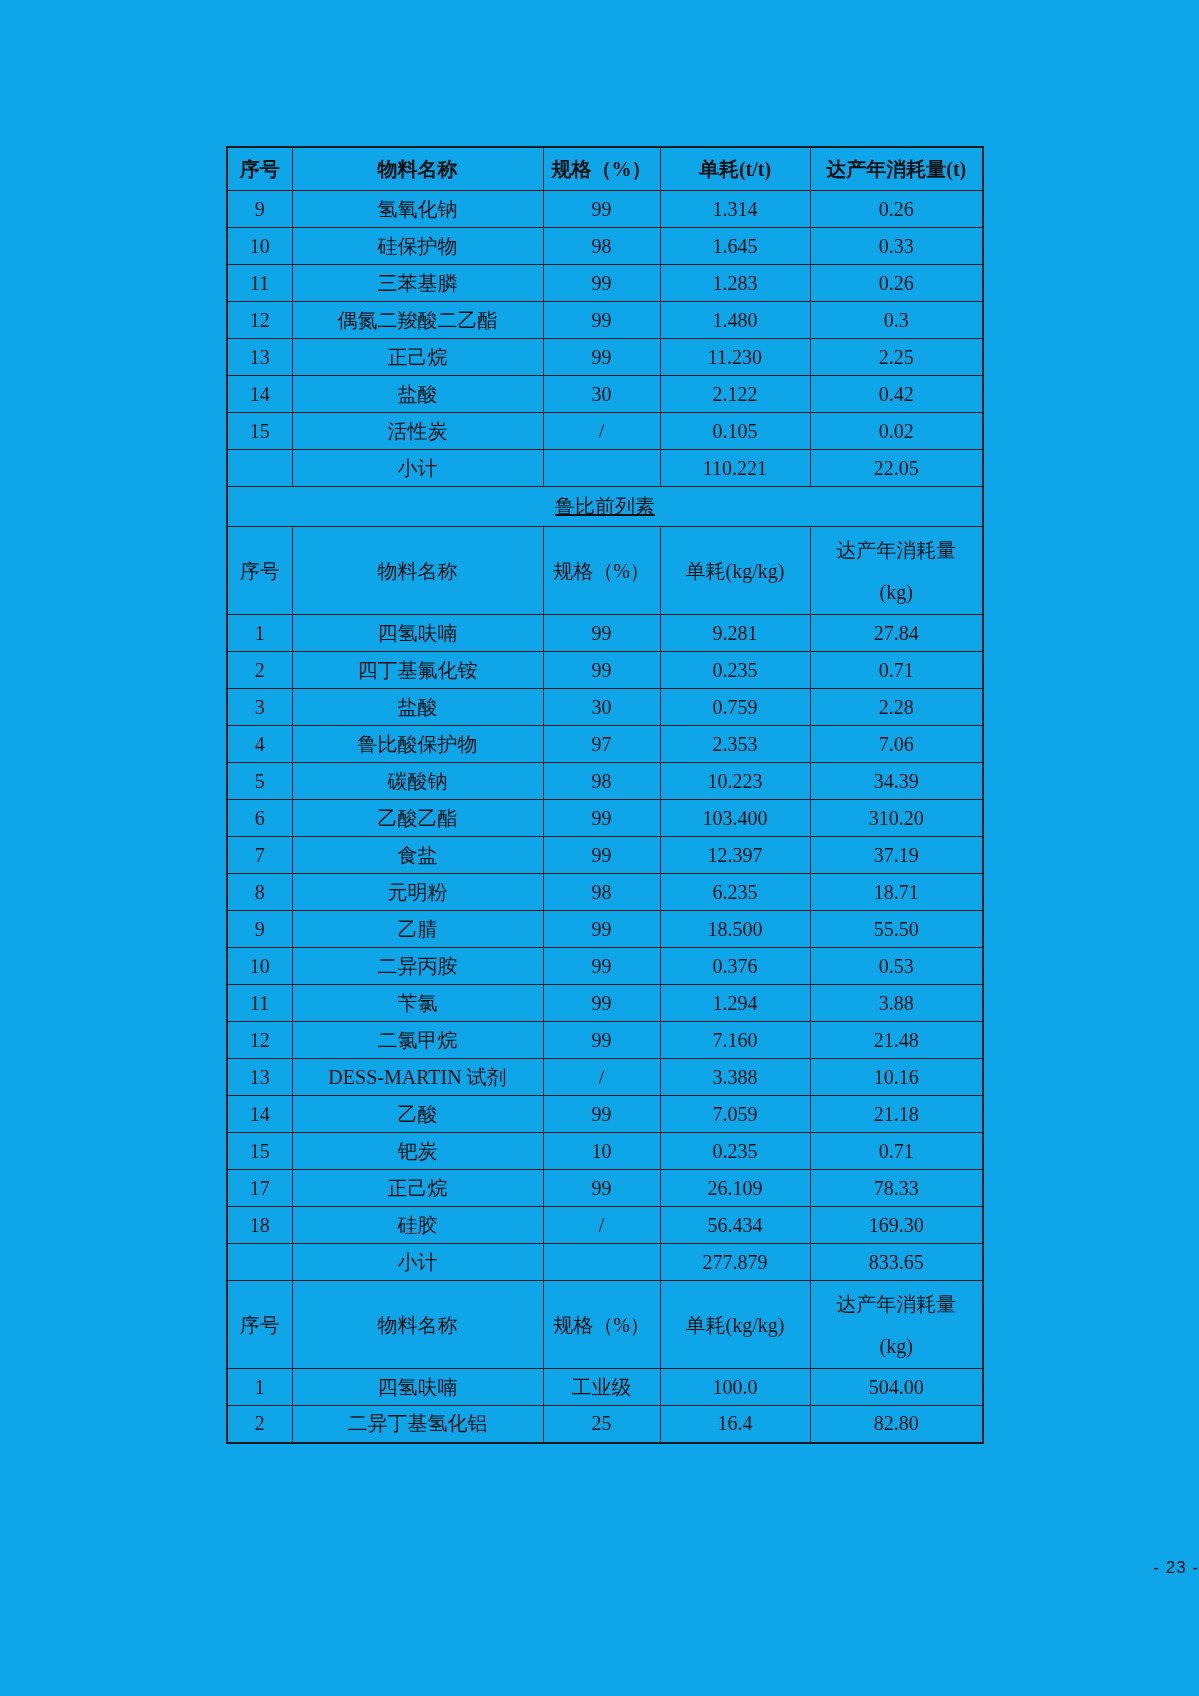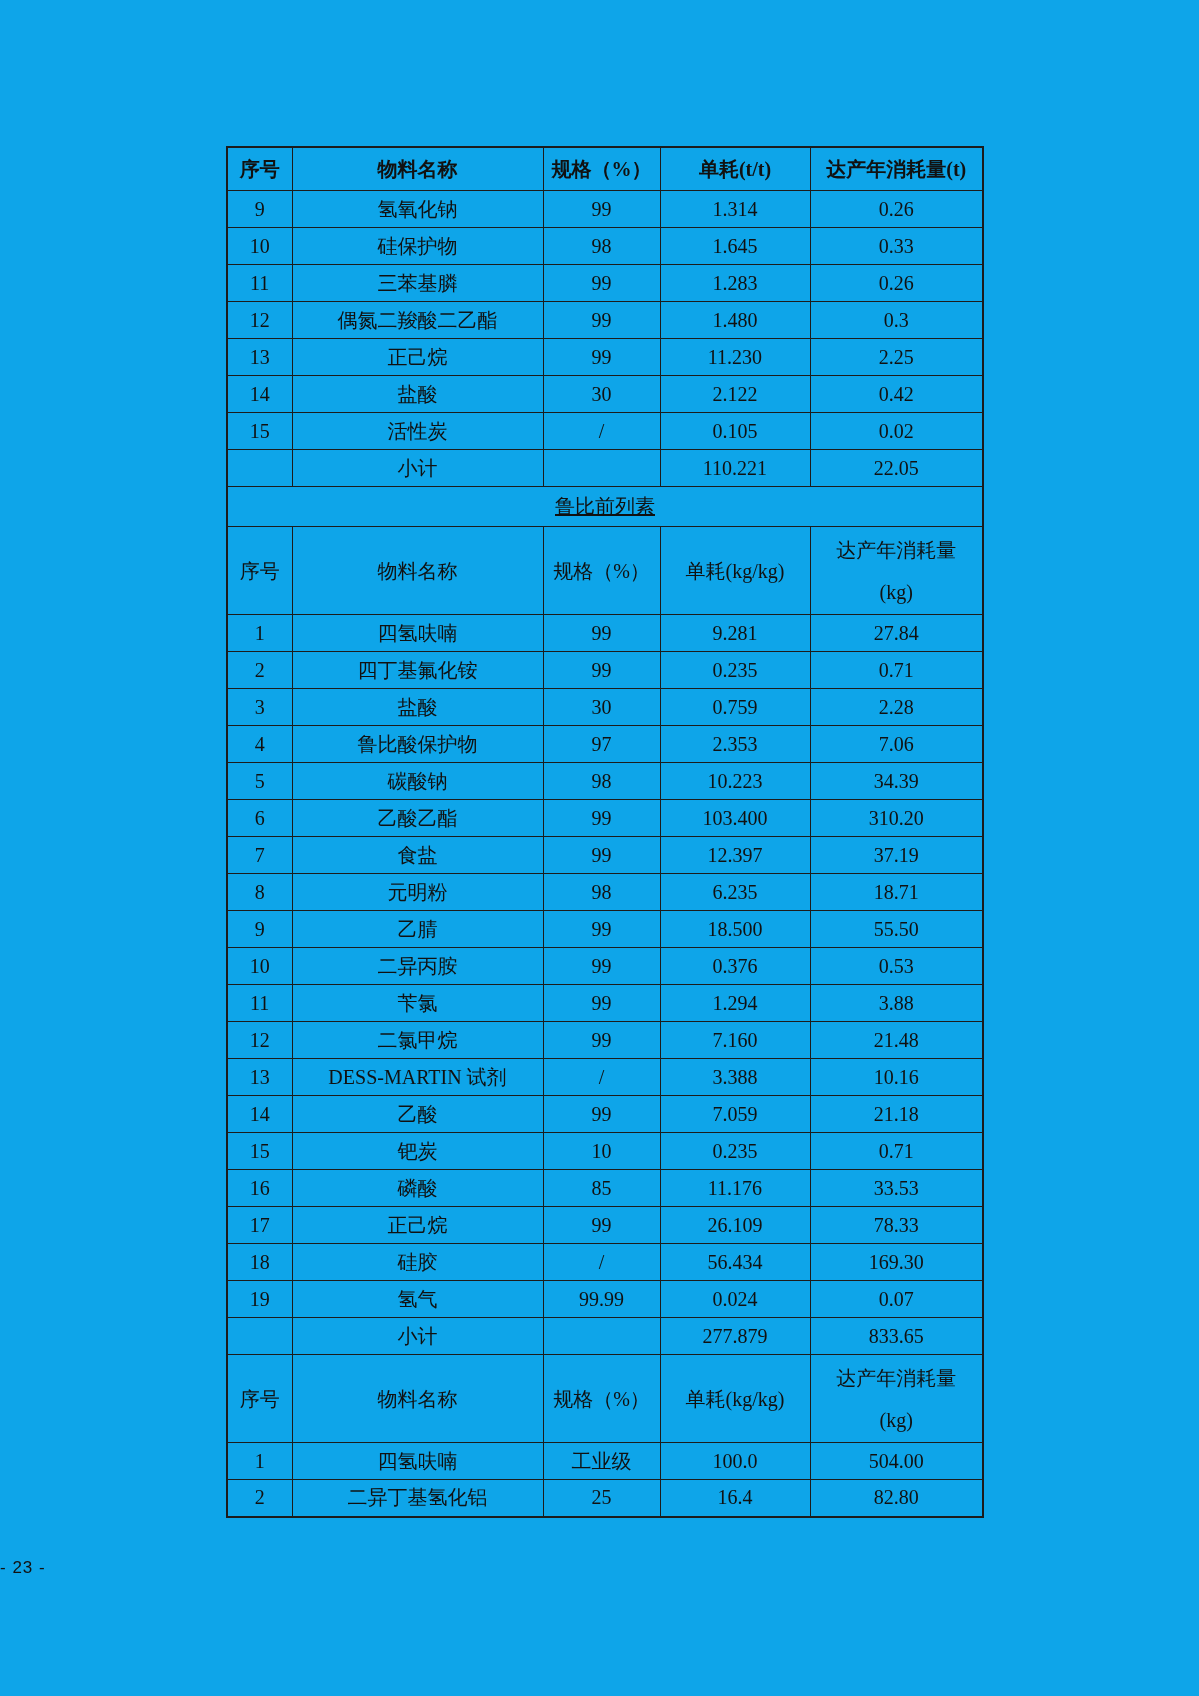--- a/index.html
+++ b/index.html
@@ -47,21 +47,21 @@
 
   tr.header-row-short td.hcell { font-weight: bold; }
   td.hcell div { line-height: 2.1; }
   td.title-cell { font-size: 20px; text-decoration: underline; }
 
   .page-footer {
     position: absolute;
     left: 0;
     right: 0;
     top: 1558px;
-    text-align: left;
+    text-align: right;
     font-size: 17px;
     font-family: "Liberation Sans", sans-serif;
     color: #111111;
     letter-spacing: 1px;
   }
 </style>
 </head>
 <body>
 
 <div class="page">
@@ -268,48 +268,34 @@
           <td>21.18</td>
         </tr>
         <tr class="data-row">
           <td>15</td>
           <td>钯炭</td>
           <td>10</td>
           <td>0.235</td>
           <td>0.71</td>
         </tr>
         <tr class="data-row">
-          <td>16</td>
-          <td>磷酸</td>
-          <td>85</td>
-          <td>11.176</td>
-          <td>33.53</td>
-        </tr>
-        <tr class="data-row">
           <td>17</td>
           <td>正己烷</td>
           <td>99</td>
           <td>26.109</td>
           <td>78.33</td>
         </tr>
         <tr class="data-row">
           <td>18</td>
           <td>硅胶</td>
           <td>/</td>
           <td>56.434</td>
           <td>169.30</td>
         </tr>
         <tr class="data-row">
-          <td>19</td>
-          <td>氢气</td>
-          <td>99.99</td>
-          <td>0.024</td>
-          <td>0.07</td>
-        </tr>
-        <tr class="data-row">
           <td></td>
           <td>小计</td>
           <td></td>
           <td>277.879</td>
           <td>833.65</td>
         </tr>
         <tr class="header-row-tall">
           <td class="hcell">
             <div>序号</div>
           </td>

